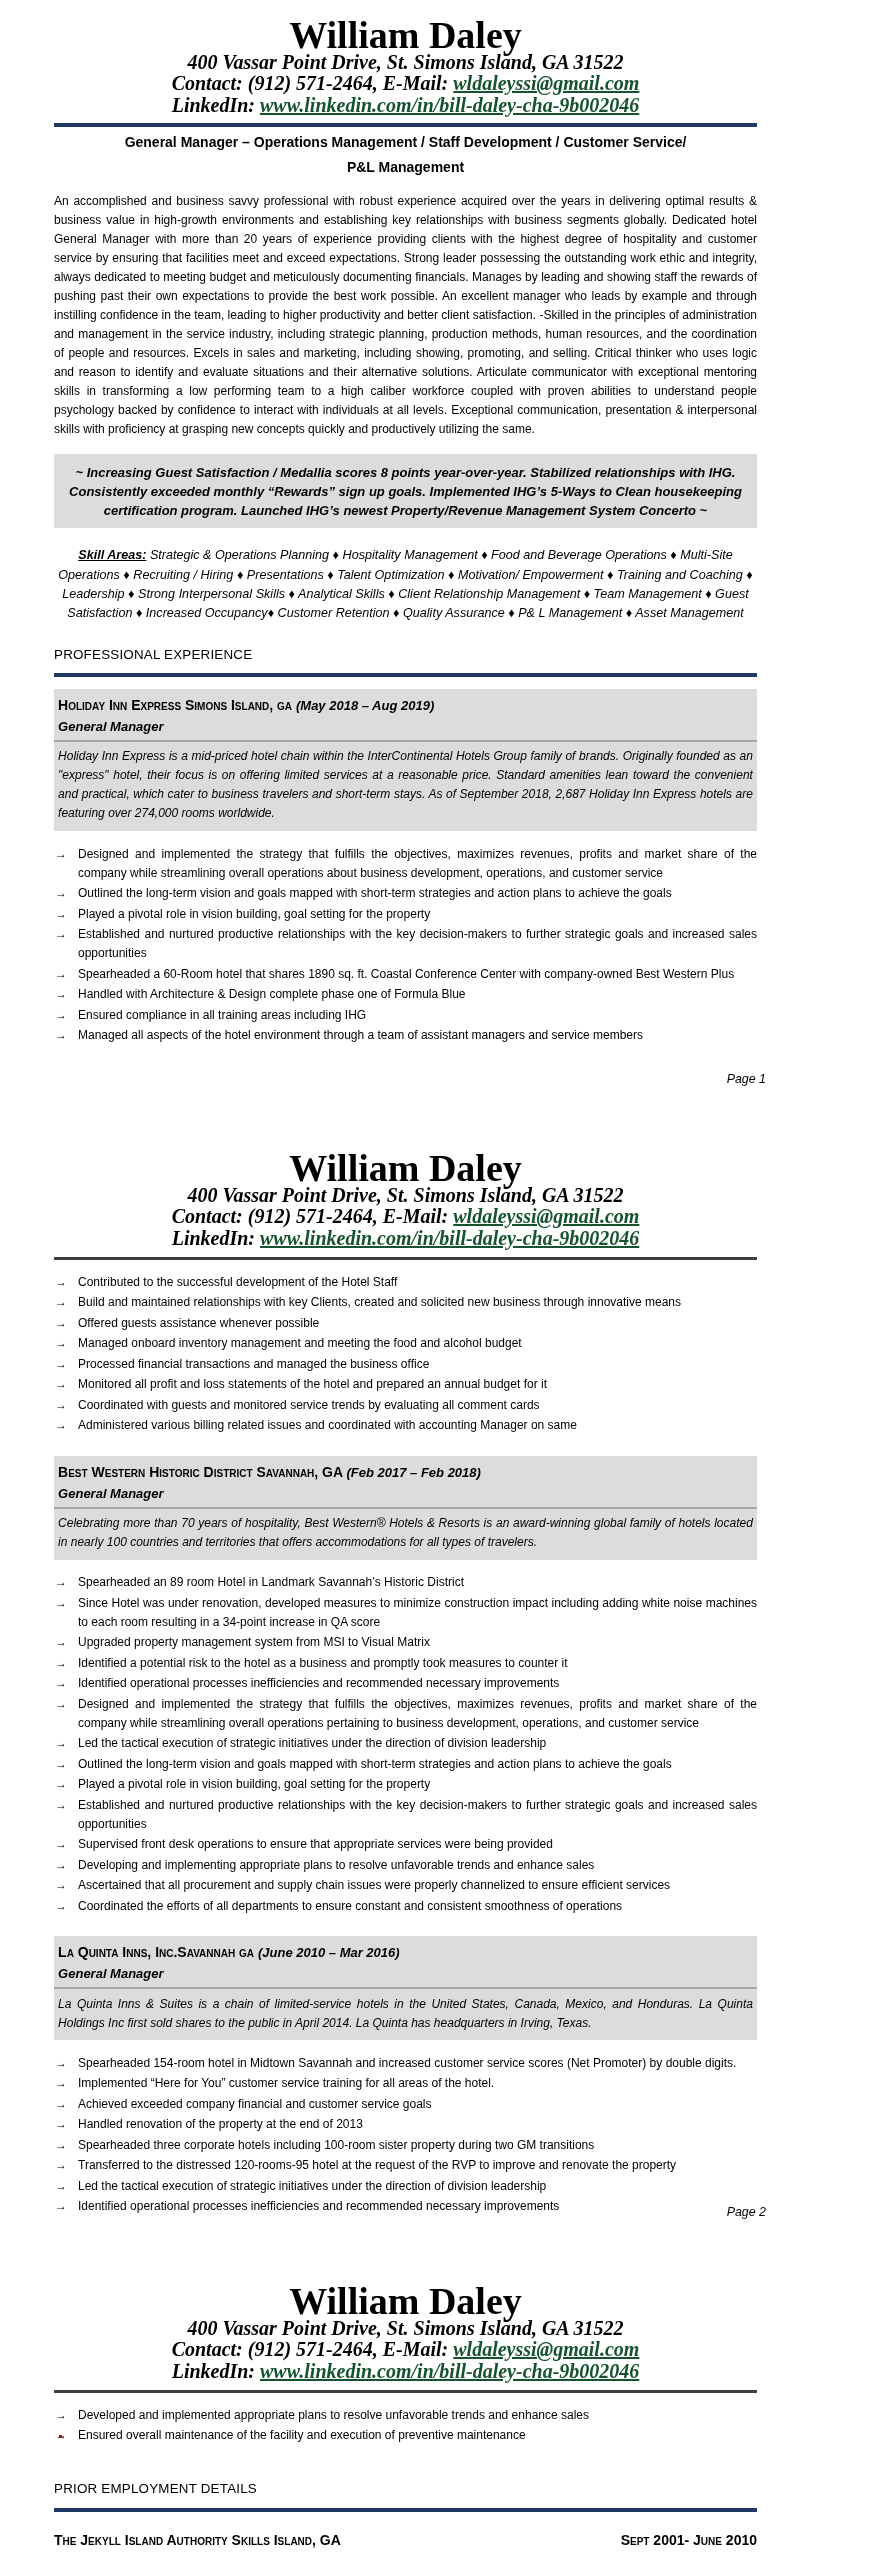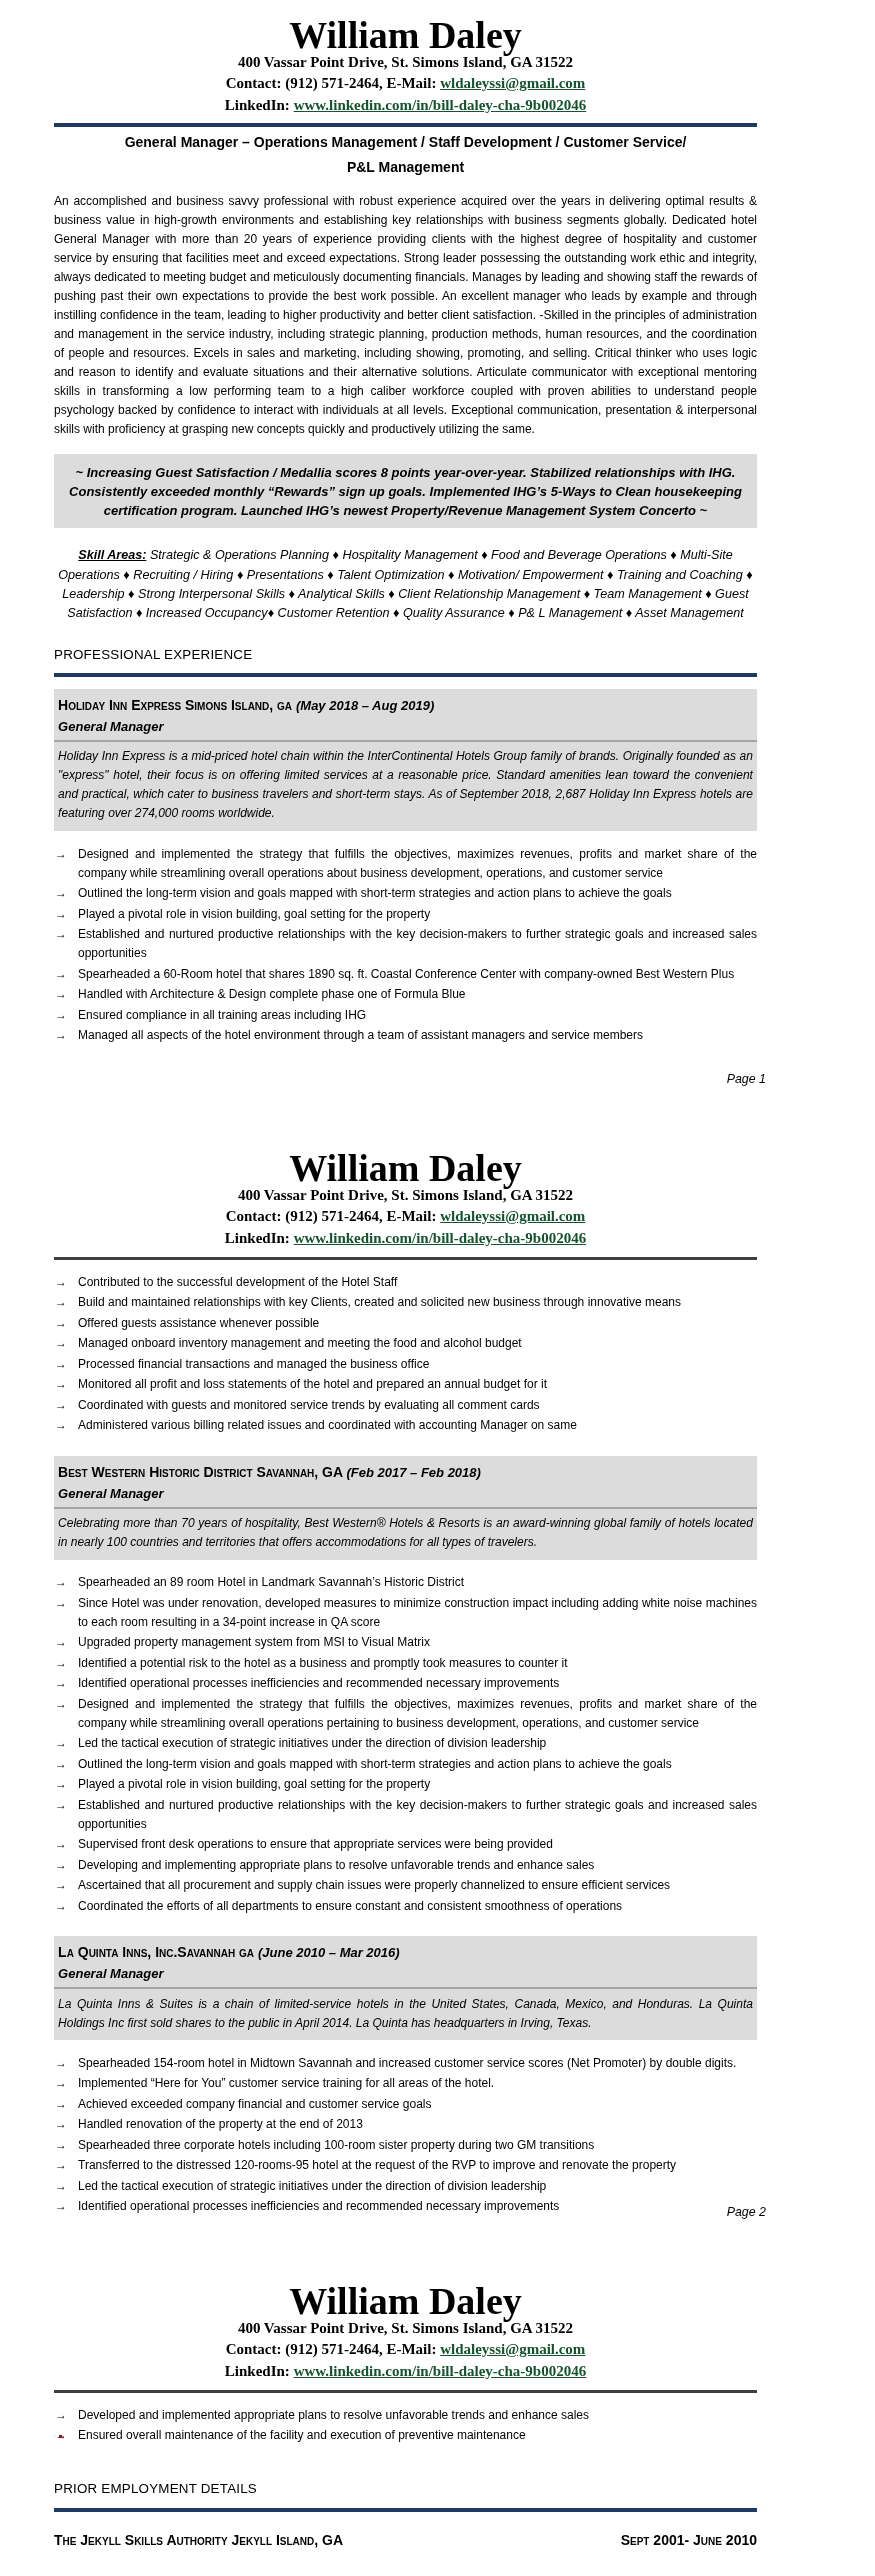--- a/index.html
+++ b/index.html
@@ -3,21 +3,21 @@
 <meta charset="utf-8">
 <style>
   html, body { margin: 0; padding: 0; background: #ffffff; }
   body { width: 876px; font-family: "Liberation Sans", sans-serif; color: #000; }
   .page { position: relative; width: 876px; height: 1133px; overflow: hidden; background: #fff; }
   .inner { margin: 0 118px 0 54px; width: 703px; padding-top: 17.5px; }
 
   
   .doc-header { text-align: center; font-family: "Liberation Serif", serif; font-weight: bold; }
   .doc-name { font-size: 38px; line-height: 34px; }
-  .doc-line { font-size: 15px; line-height: 21.6px; }
+  .doc-line { font-size: 20px; line-height: 21.6px; font-style: italic; }
   .doc-line a { color: #14532d; text-decoration: underline; cursor: pointer; }
 
   .rule-navy { height: 3.6px; background: #1F3864; border: 0; margin: 7.2px 0 0 0; }
   .rule-dark { height: 2.1px; background: #3F3F3F; border: 0; margin: 8.2px 0 0 0; }
 
   .headline { text-align: center; font-weight: bold; font-size: 14px; line-height: 25px; margin-top: 3px; }
 
   .summary { text-align: justify; font-size: 12px; line-height: 19px; margin-top: 12.4px; }
 
   .highlight { background: #DCDCDC; text-align: center; font-weight: bold; font-style: italic;
@@ -184,21 +184,21 @@
         <li>Developed and implemented appropriate plans to resolve unfavorable trends and enhance sales</li>
         <li>Ensured overall maintenance of the facility and execution of preventive maintenance</li>
       </ul>
 
     <h2 class="sec-head" style="margin-top:36px;">PRIOR EMPLOYMENT DETAILS</h2>
     <div class="rule-navy"></div>
 
     <div>
         <div class="prior-entry">
         <div class="prior-row">
-          <span class="prior-company">The Jekyll Skills Authority Jekyll Island, GA</span>
+          <span class="prior-company">The Jekyll Island Authority Skills Island, GA</span>
           <span class="prior-dates">Sept 2001- June 2010</span>
         </div>
       </div>
       </div>
 
   </div>
   <div class="red-dot"></div>
 
 </section>
 

